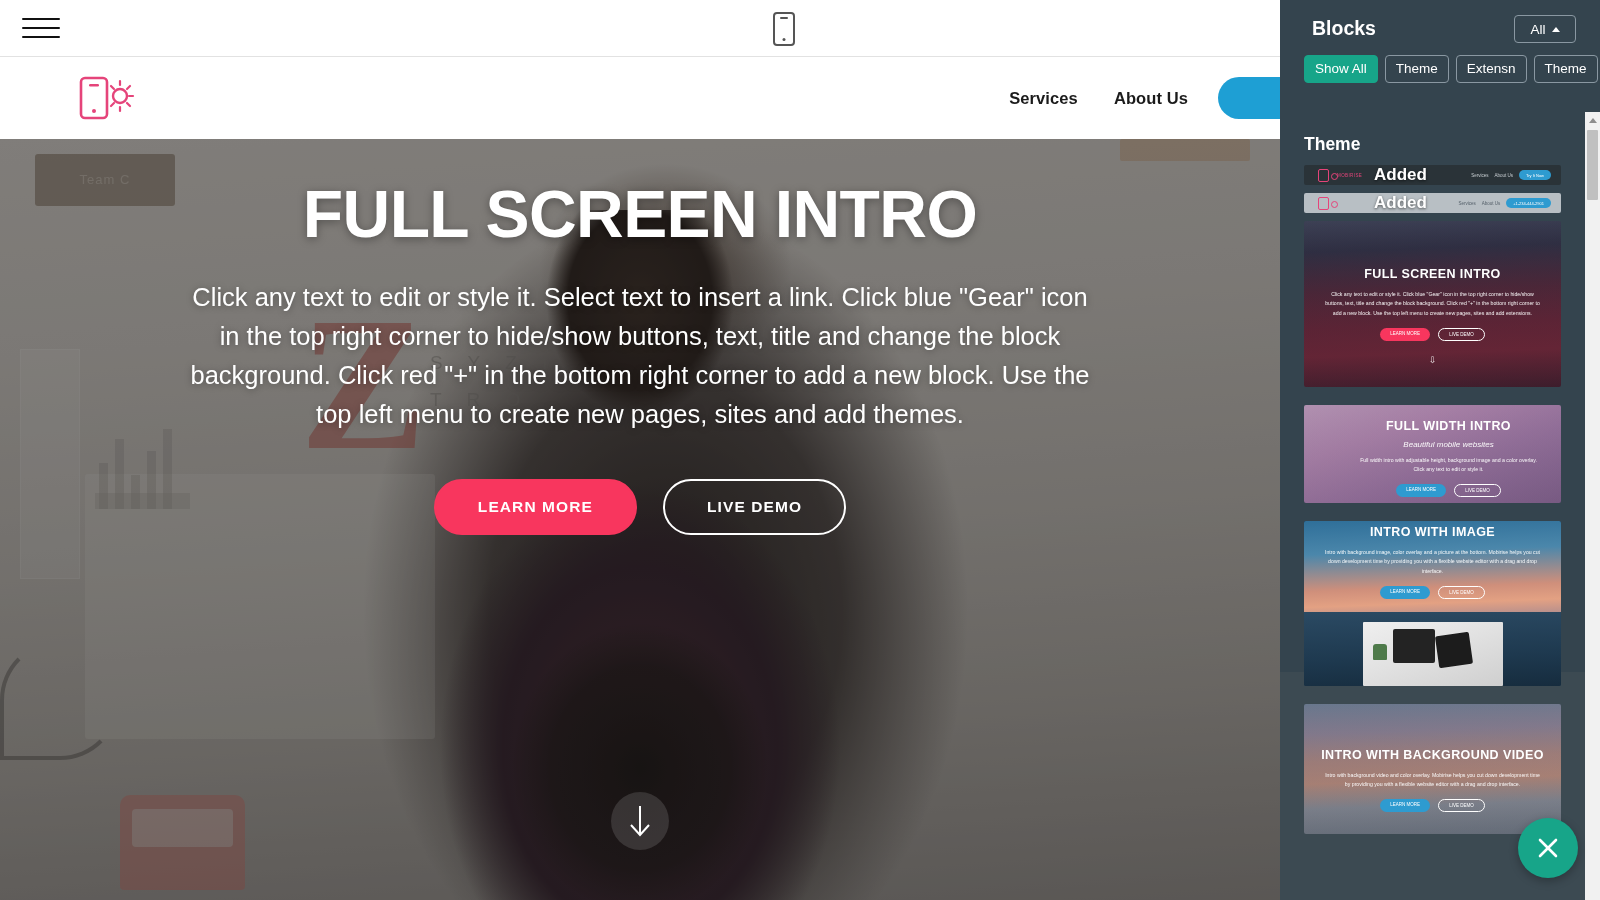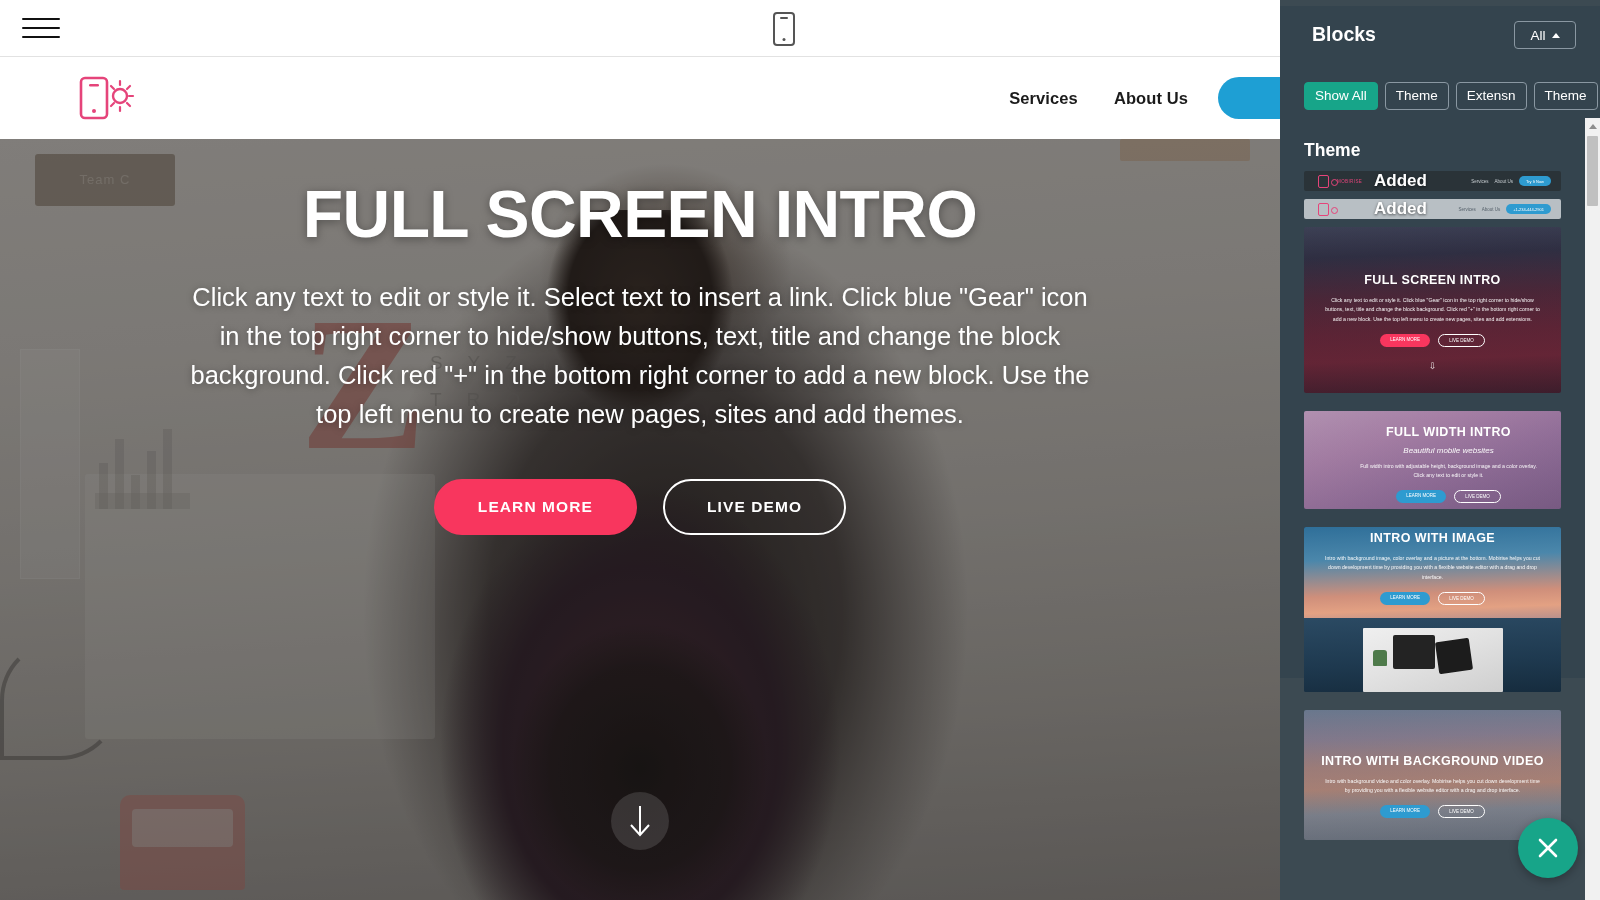--- a/index.html
+++ b/index.html
@@ -186,21 +186,21 @@
   #scroll-arrow {
     position: absolute; left: 50%; bottom: 50px; transform: translateX(-50%);
     width: 58px; height: 58px; border-radius: 50%;
     background: rgba(255,255,255,.13);
     display: flex; align-items: center; justify-content: center;
     cursor: pointer; z-index: 5;
   }
 
   
   #panel {
-    position: absolute; right: 0; top: 6px;
+    position: absolute; right: 0; top: 0;
     width: 320px; height: 672px;
     background: #34444e;
     color: #fff;
     z-index: 40;
   }
   #panel-header { position: absolute; left: 0; top: 0; width: 320px; height: 112px; }
   #panel-title {
     position: absolute; left: 32px; top: 17px;
     font-size: 19.5px; font-weight: 700; color: #fff;
   }
@@ -219,21 +219,21 @@
     border-bottom: 5px solid #fff;
   }
   #tabs {
     position: absolute; left: 24px; top: 55px;
     display: flex; gap: 7px;
   }
   .tab {
     height: 28px; padding: 0 10px;
     border: 1px solid #8a98a2; border-radius: 4px;
     background: transparent; color: #fff;
-    font-size: 13.5px; line-height: 26px; cursor: pointer; white-space: nowrap; margin-top: 21px;
+    font-size: 13.5px; line-height: 26px; cursor: pointer; white-space: nowrap;
   }
   .tab.active { background: #17a589; border-color: #17a589; }
 
   #panel-scroll {
     position: absolute; left: 0; top: 112px;
     width: 305px; height: 788px;
     overflow: hidden;
   }
   .section-title {
     margin: 22px 0 10px 24px;

